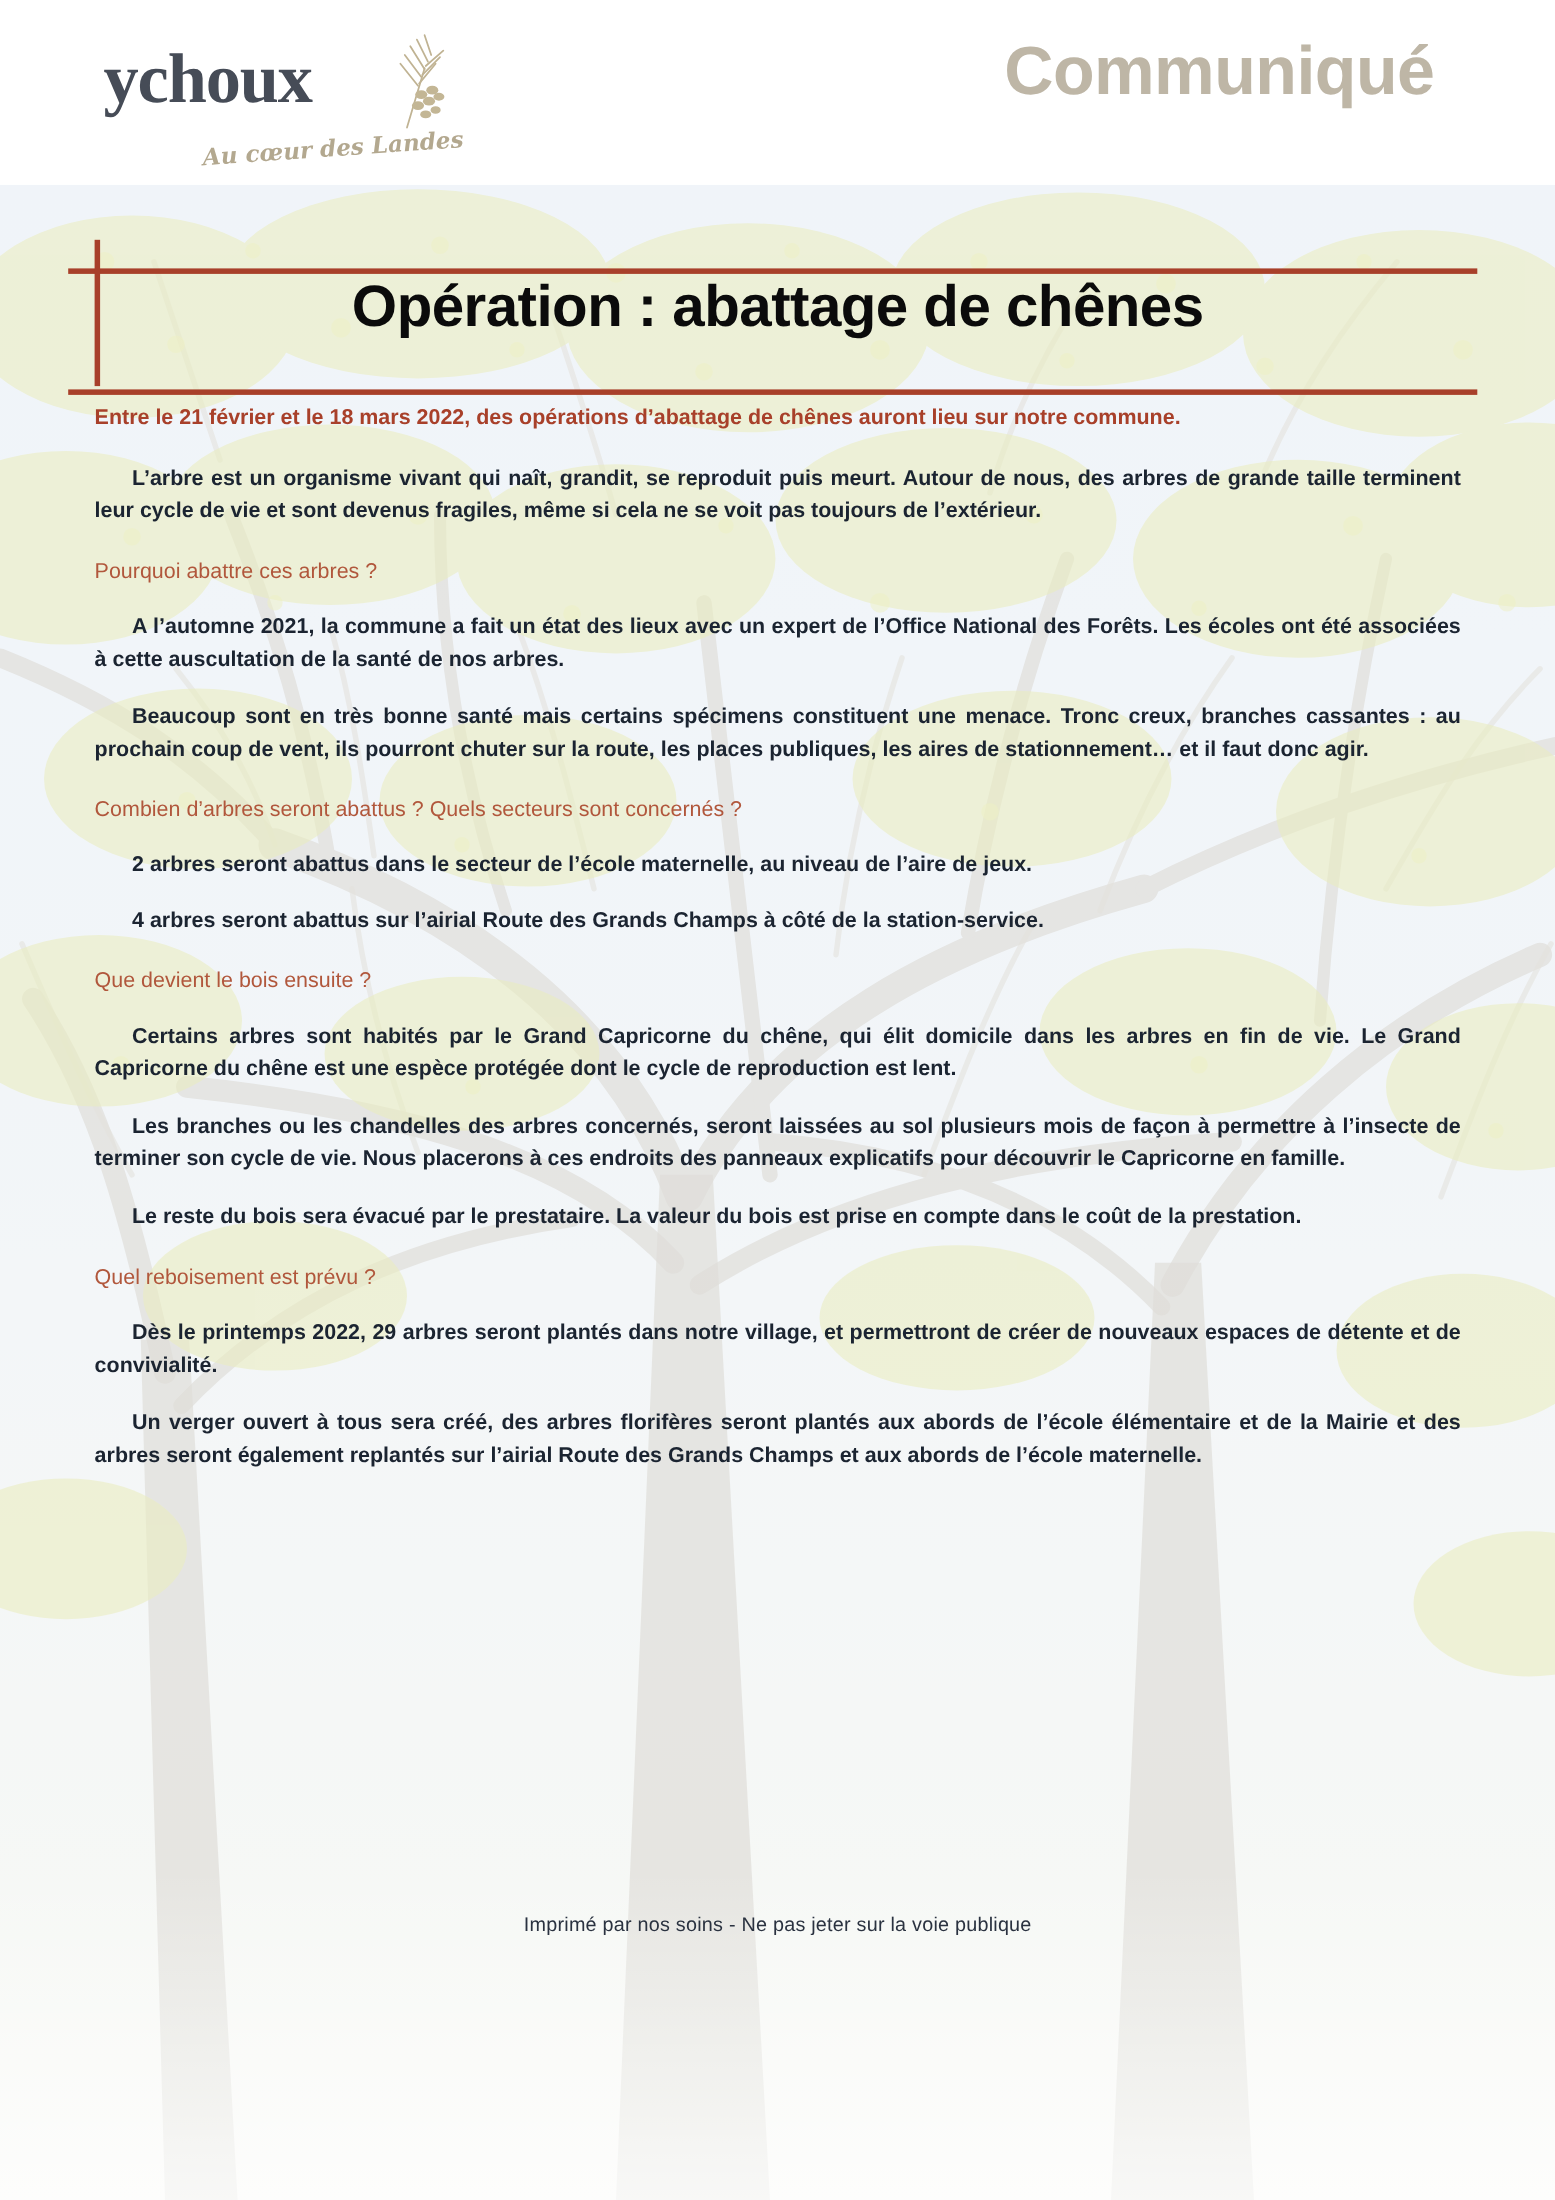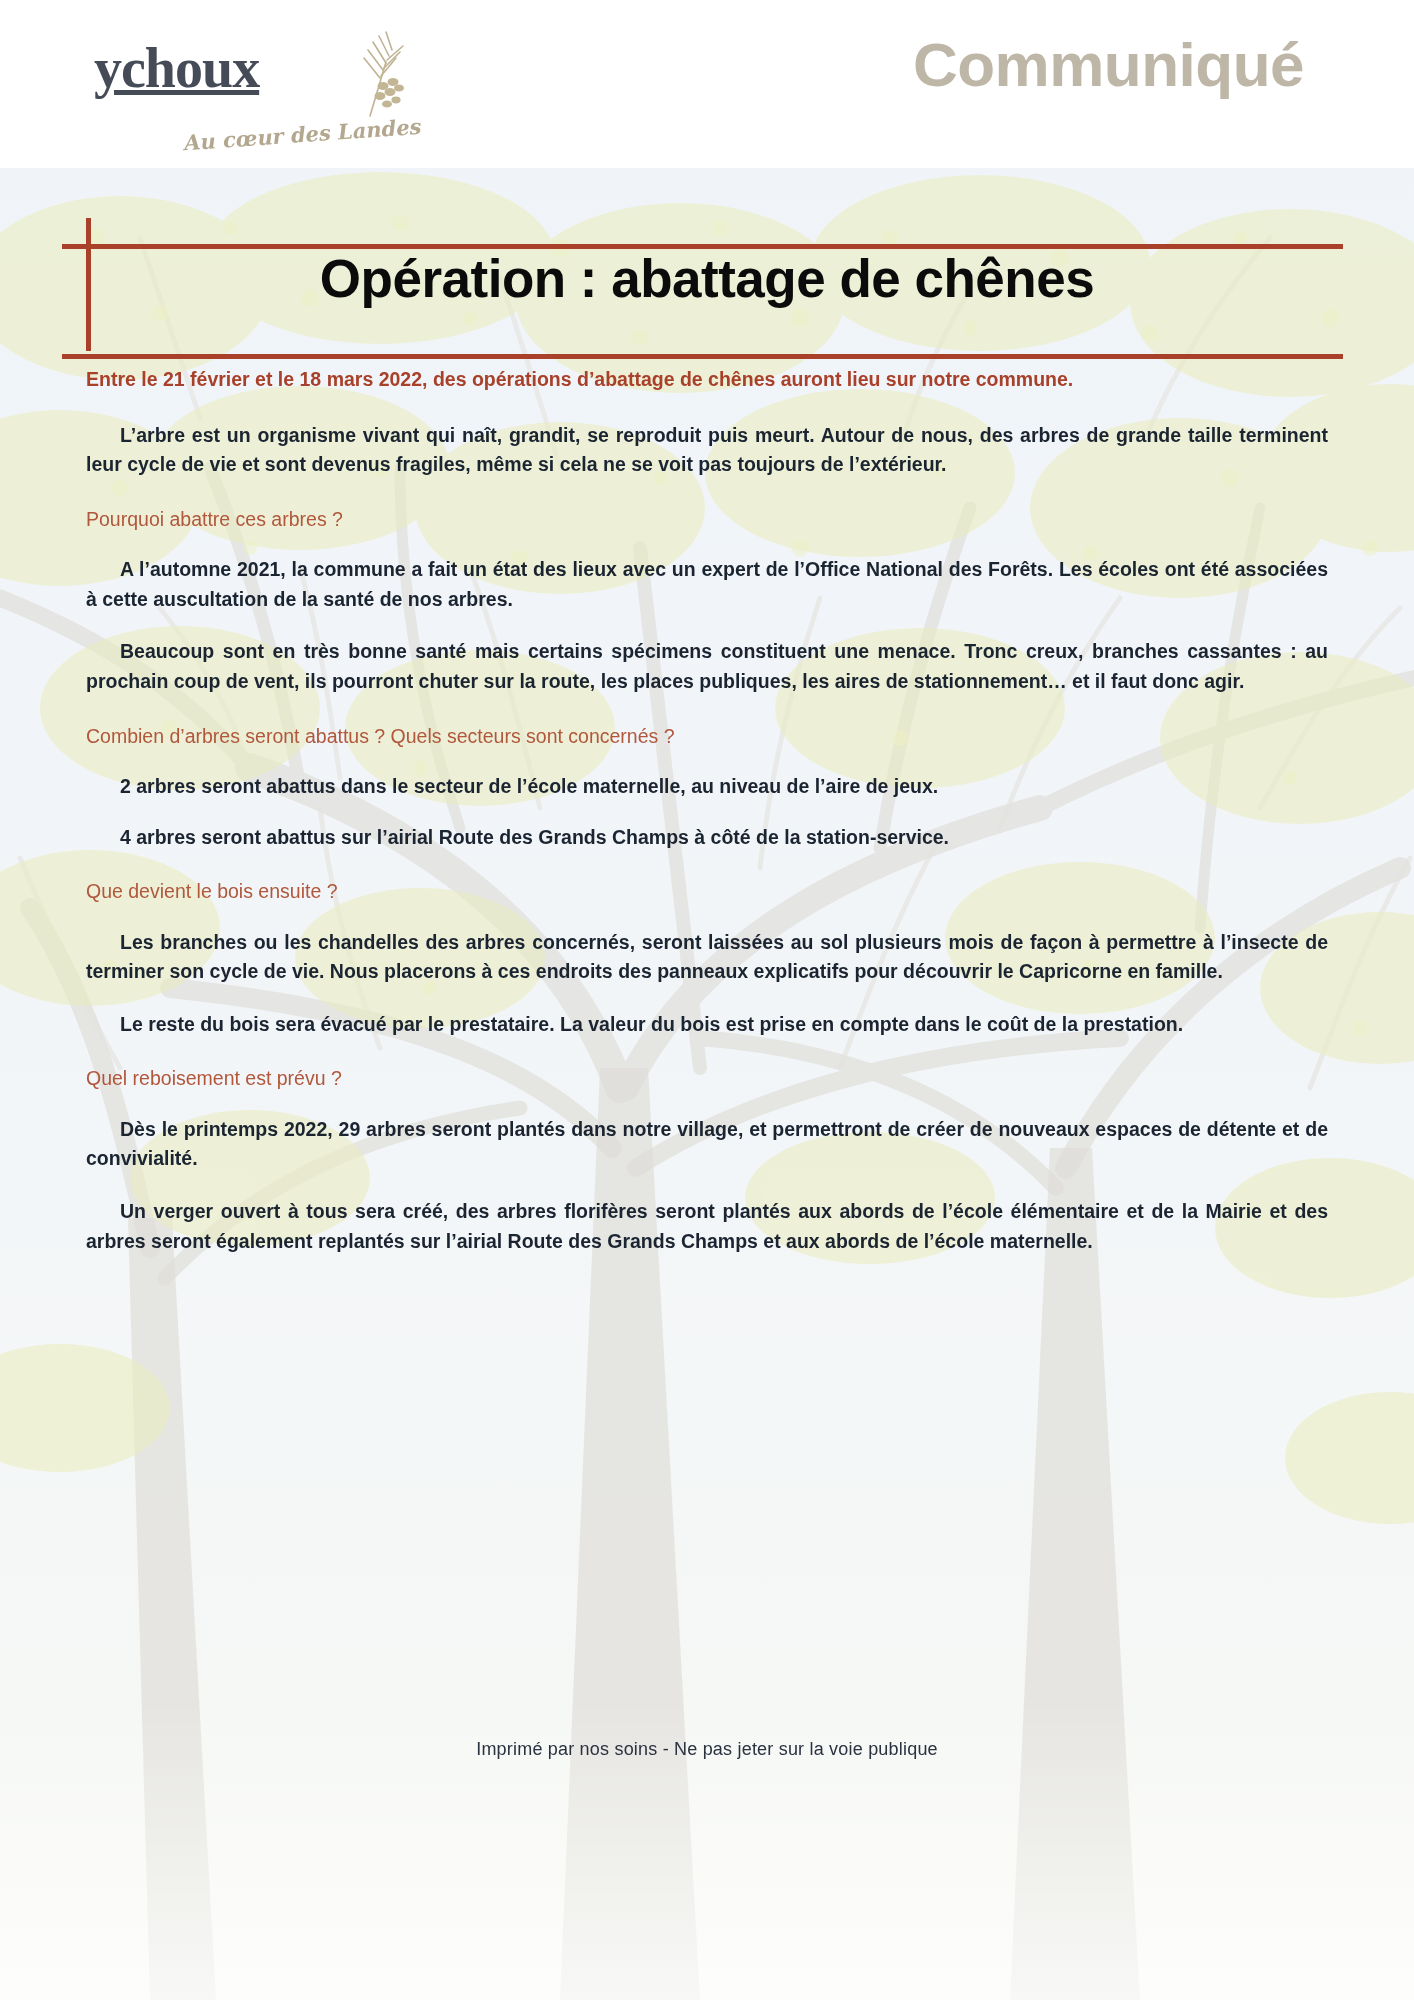--- a/index.html
+++ b/index.html
@@ -32,29 +32,28 @@
   #logo-block {
     position:absolute;
     left:88px;
     top:22px;
     width:320px;
     height:130px;
   }
 
   #logo-word {
     font-family:"Liberation Serif", serif;
-    font-size:56px;
+    font-size:64px;
     font-weight:700;
     color:#464c57;
     letter-spacing:-1px;
     line-height:1;
     position:absolute;
     left:6px;
     top:18px;
-    text-decoration:underline;
   }
 
   #logo-tagline {
     font-family:"DejaVu Serif", serif;
     font-style:italic;
     font-size:21px;
     font-weight:600;
     color:#b3a88f;
     position:absolute;
     left:96px;
@@ -388,20 +387,21 @@
 
       <div class="sec-head">Pourquoi abattre ces arbres ?</div>
       <p class="body">A l’automne 2021, la commune a fait un état des lieux avec un expert de l’Office National des Forêts. Les écoles ont été associées à cette auscultation de la santé de nos arbres.</p>
       <p class="body">Beaucoup sont en très bonne santé mais certains spécimens constituent une menace. Tronc creux, branches cassantes : au prochain coup de vent, ils pourront chuter sur la route, les places publiques, les aires de stationnement… et il faut donc agir.</p>
 
       <div class="sec-head">Combien d’arbres seront abattus ? Quels secteurs sont concernés ?</div>
       <p class="body tight">2 arbres seront abattus dans le secteur de l’école maternelle, au niveau de l’aire de jeux.</p>
       <p class="body tight">4 arbres seront abattus sur l’airial Route des Grands Champs à côté de la station-service.</p>
 
       <div class="sec-head">Que devient le bois ensuite ?</div>
+      <p class="body">Certains arbres sont habités par le Grand Capricorne du chêne, qui élit domicile dans les arbres en fin de vie. Le Grand Capricorne du chêne est une espèce protégée dont le cycle de reproduction est lent.</p>
       <p class="body">Les branches ou les chandelles des arbres concernés,  seront laissées au sol plusieurs mois de façon à permettre à l’insecte de terminer son cycle de vie. Nous placerons à ces endroits des panneaux explicatifs pour découvrir le Capricorne en famille.</p>
       <p class="body">Le reste du bois sera évacué par le prestataire. La valeur du bois est prise en compte dans le coût de la prestation.</p>
 
       <div class="sec-head">Quel reboisement est prévu ?</div>
       <p class="body">Dès le printemps 2022, 29 arbres seront plantés dans notre village, et permettront de créer de nouveaux espaces de détente et de convivialité.</p>
       <p class="body">Un verger ouvert à tous sera créé, des arbres florifères seront plantés aux abords de l’école élémentaire et de la Mairie et des arbres seront également replantés sur l’airial Route des Grands Champs et aux abords de l’école maternelle.</p>
 
     </div>
 
     <div id="footer">Imprimé par nos soins - Ne pas jeter sur la voie publique</div>

